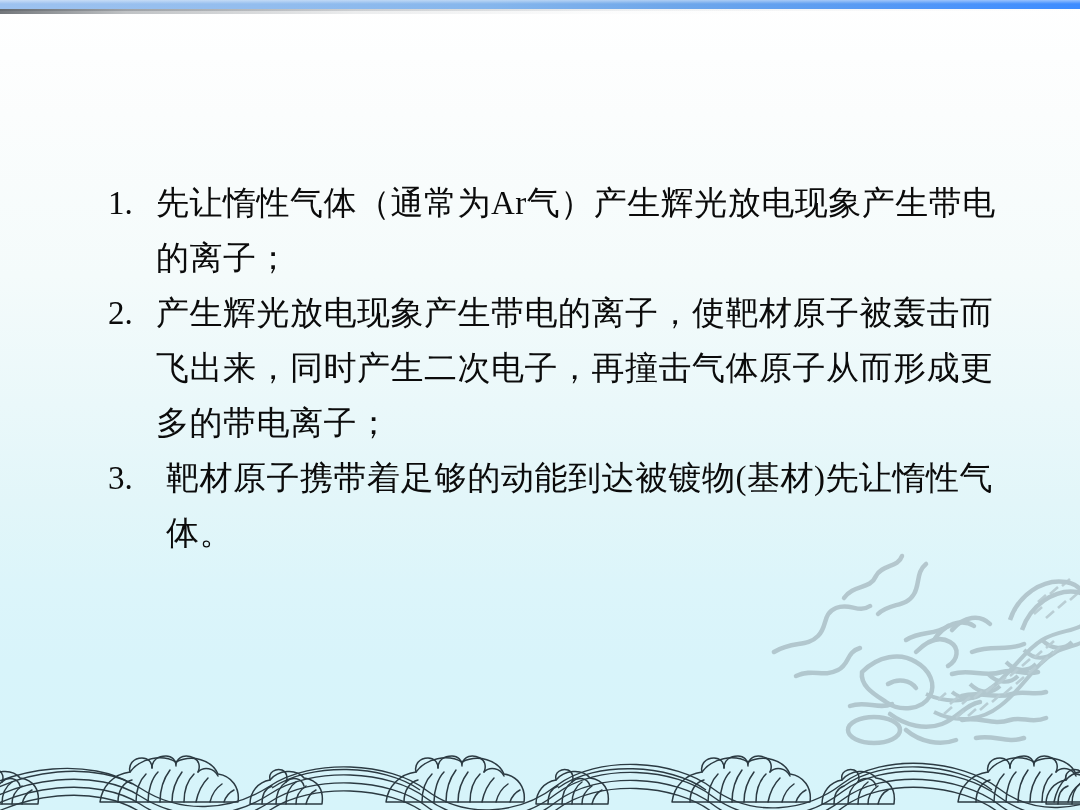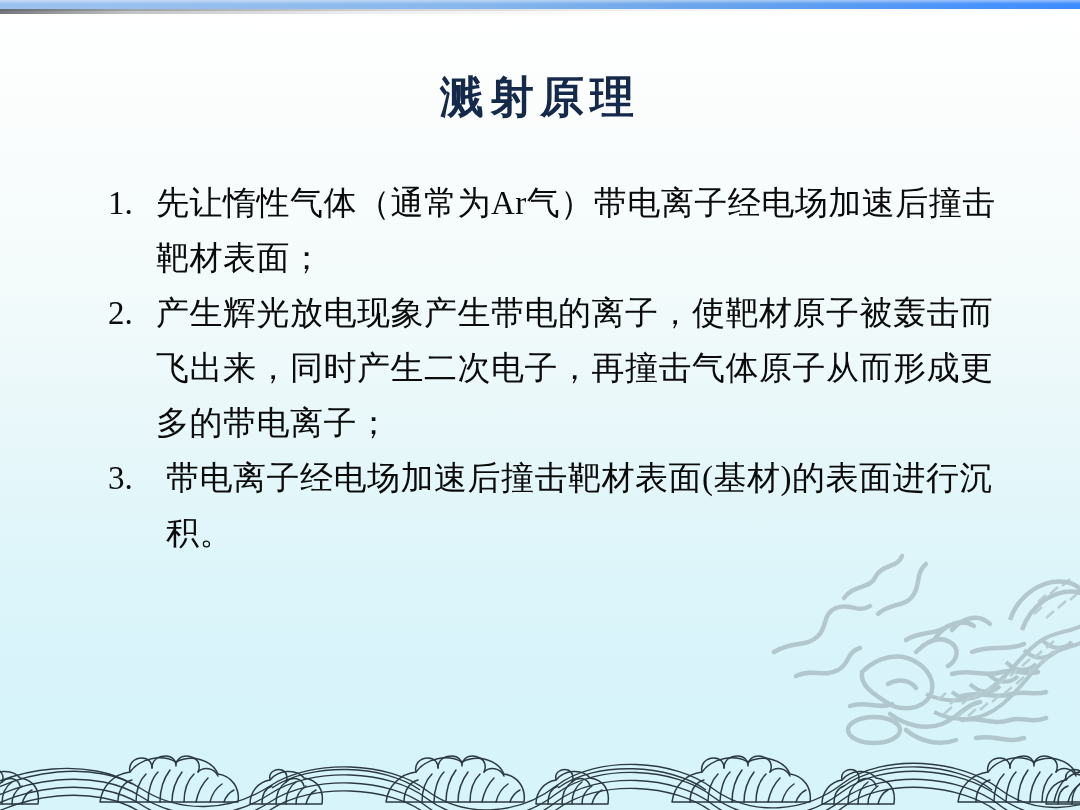--- a/index.html
+++ b/index.html
@@ -152,34 +152,33 @@
 <body>
 
 <div id="slide">
 
   <div class="topbar">
     <div class="topbar-gloss"></div>
   </div>
   <div class="topbar-shadow2"></div>
   <div class="topbar-shadow"></div>
 
-  <div class="title">溅射原理</div>
 
   <ul class="body-list">
     <li class="list-item">
       <span class="marker">1.</span>
-      <span class="item-text">先让惰性气体（通常为Ar气）带电离子经电场加速后撞击靶材表面；</span>
+      <span class="item-text">先让惰性气体（通常为Ar气）产生辉光放电现象产生带电的离子；</span>
     </li>
     <li class="list-item">
       <span class="marker">2.</span>
       <span class="item-text">产生辉光放电现象产生带电的离子，使靶材原子被轰击而飞出来，同时产生二次电子，再撞击气体原子从而形成更多的带电离子；</span>
     </li>
     <li class="list-item">
       <span class="marker">3.</span>
-      <span class="item-text extra-indent">带电离子经电场加速后撞击靶材表面(基材)的表面进行沉积。</span>
+      <span class="item-text extra-indent">靶材原子携带着足够的动能到达被镀物(基材)先让惰性气体。</span>
     </li>
   </ul>
 
   <div class="dragon">
     <svg viewBox="0 0 320 230" width="320" height="230" xmlns="http://www.w3.org/2000/svg">
       <g fill="none" stroke="#7d8a92" stroke-width="4.5" stroke-linecap="round" stroke-linejoin="round">
 
         <path d="M8 108 C28 96, 40 104, 52 92 C62 82, 56 70, 70 64 C84 58, 92 70, 104 62"></path>
         <path d="M30 132 C48 124, 56 134, 72 126 C84 120, 80 108, 94 104"></path>
         <path d="M78 54 C88 40, 104 46, 110 32 C116 20, 132 24, 136 12"></path>

